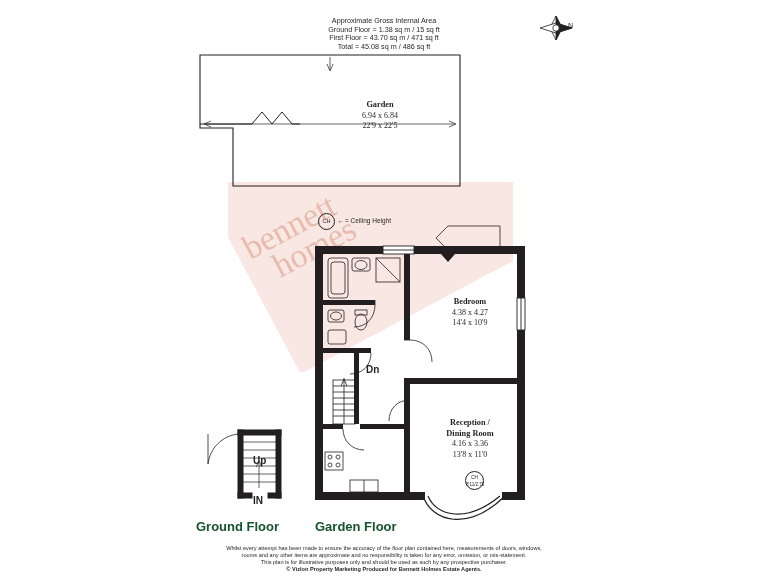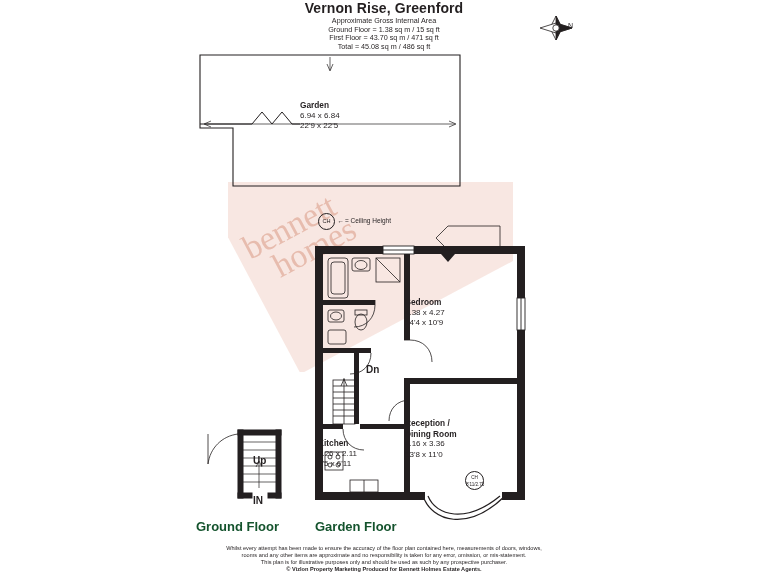--- a/index.html
+++ b/index.html
@@ -82,23 +82,25 @@
     font-size: 13px;
     font-weight: bold;
     color: #14532d;
   }
   #caption-ground { left: 196px; top: 519px; }
   #caption-first  { left: 315px; top: 519px; }
 
   
   .room-label {
     position: absolute;
+    text-align: center;
     font-size: 8px;
     line-height: 10.5px;
     color: #231f20;
+    font-family: Liberation Serif, serif;
   }
   .room-label .rname { font-weight: bold; font-size: 8.3px; display:block; }
   .room-label .rdim  { display: block; }
 
   #label-garden   { left: 300px; top: 100px; width: 160px; }
   #label-bedroom  { left: 405px; top: 297px; width: 130px; }
   #label-reception{ left: 405px; top: 418px; width: 130px; }
   #label-kitchen  { left: 318px; top: 438px; width: 105px; }
 
   .mini-label {
@@ -187,21 +189,20 @@
     top: 0;
     width: 768px;
     height: 576px;
   }
 </style>
 </head>
 <body>
 
 <div class="root">
 
-  <div class="title">Vernon Rise, Greenford</div>
   <div class="areas">
     <div>Approximate Gross Internal Area</div>
     <div>Ground Floor = 1.38 sq m / 15 sq ft</div>
     <div>First Floor = 43.70 sq m / 471 sq ft</div>
     <div>Total = 45.08 sq m / 486 sq ft</div>
   </div>
 
   <div class="compass">
     <svg width="46" height="40" viewBox="0 0 46 40">
       <g stroke="#231f20" stroke-width="0.8" fill="none">
@@ -415,25 +416,20 @@
     <span class="rdim">14'4 x 10'9</span>
   </div>
 
   <div class="room-label" id="label-reception">
     <span class="rname">Reception /</span>
     <span class="rname">Dining Room</span>
     <span class="rdim">4.16 x 3.36</span>
     <span class="rdim">13'8 x 11'0</span>
   </div>
 
-  <div class="room-label" id="label-kitchen">
-    <span class="rname">Kitchen</span>
-    <span class="rdim">2.26 x 2.11</span>
-    <span class="rdim">7'5 x 6'11</span>
-  </div>
 
   <div class="mini-label" id="label-dn">Dn</div>
   <div class="mini-label" id="label-up">Up</div>
   <div class="mini-label" id="label-in">IN</div>
 
   <div class="ch-marker" id="ch-reception">
     <div>CH</div>
     <div>8'11/2.73</div>
   </div>
 

